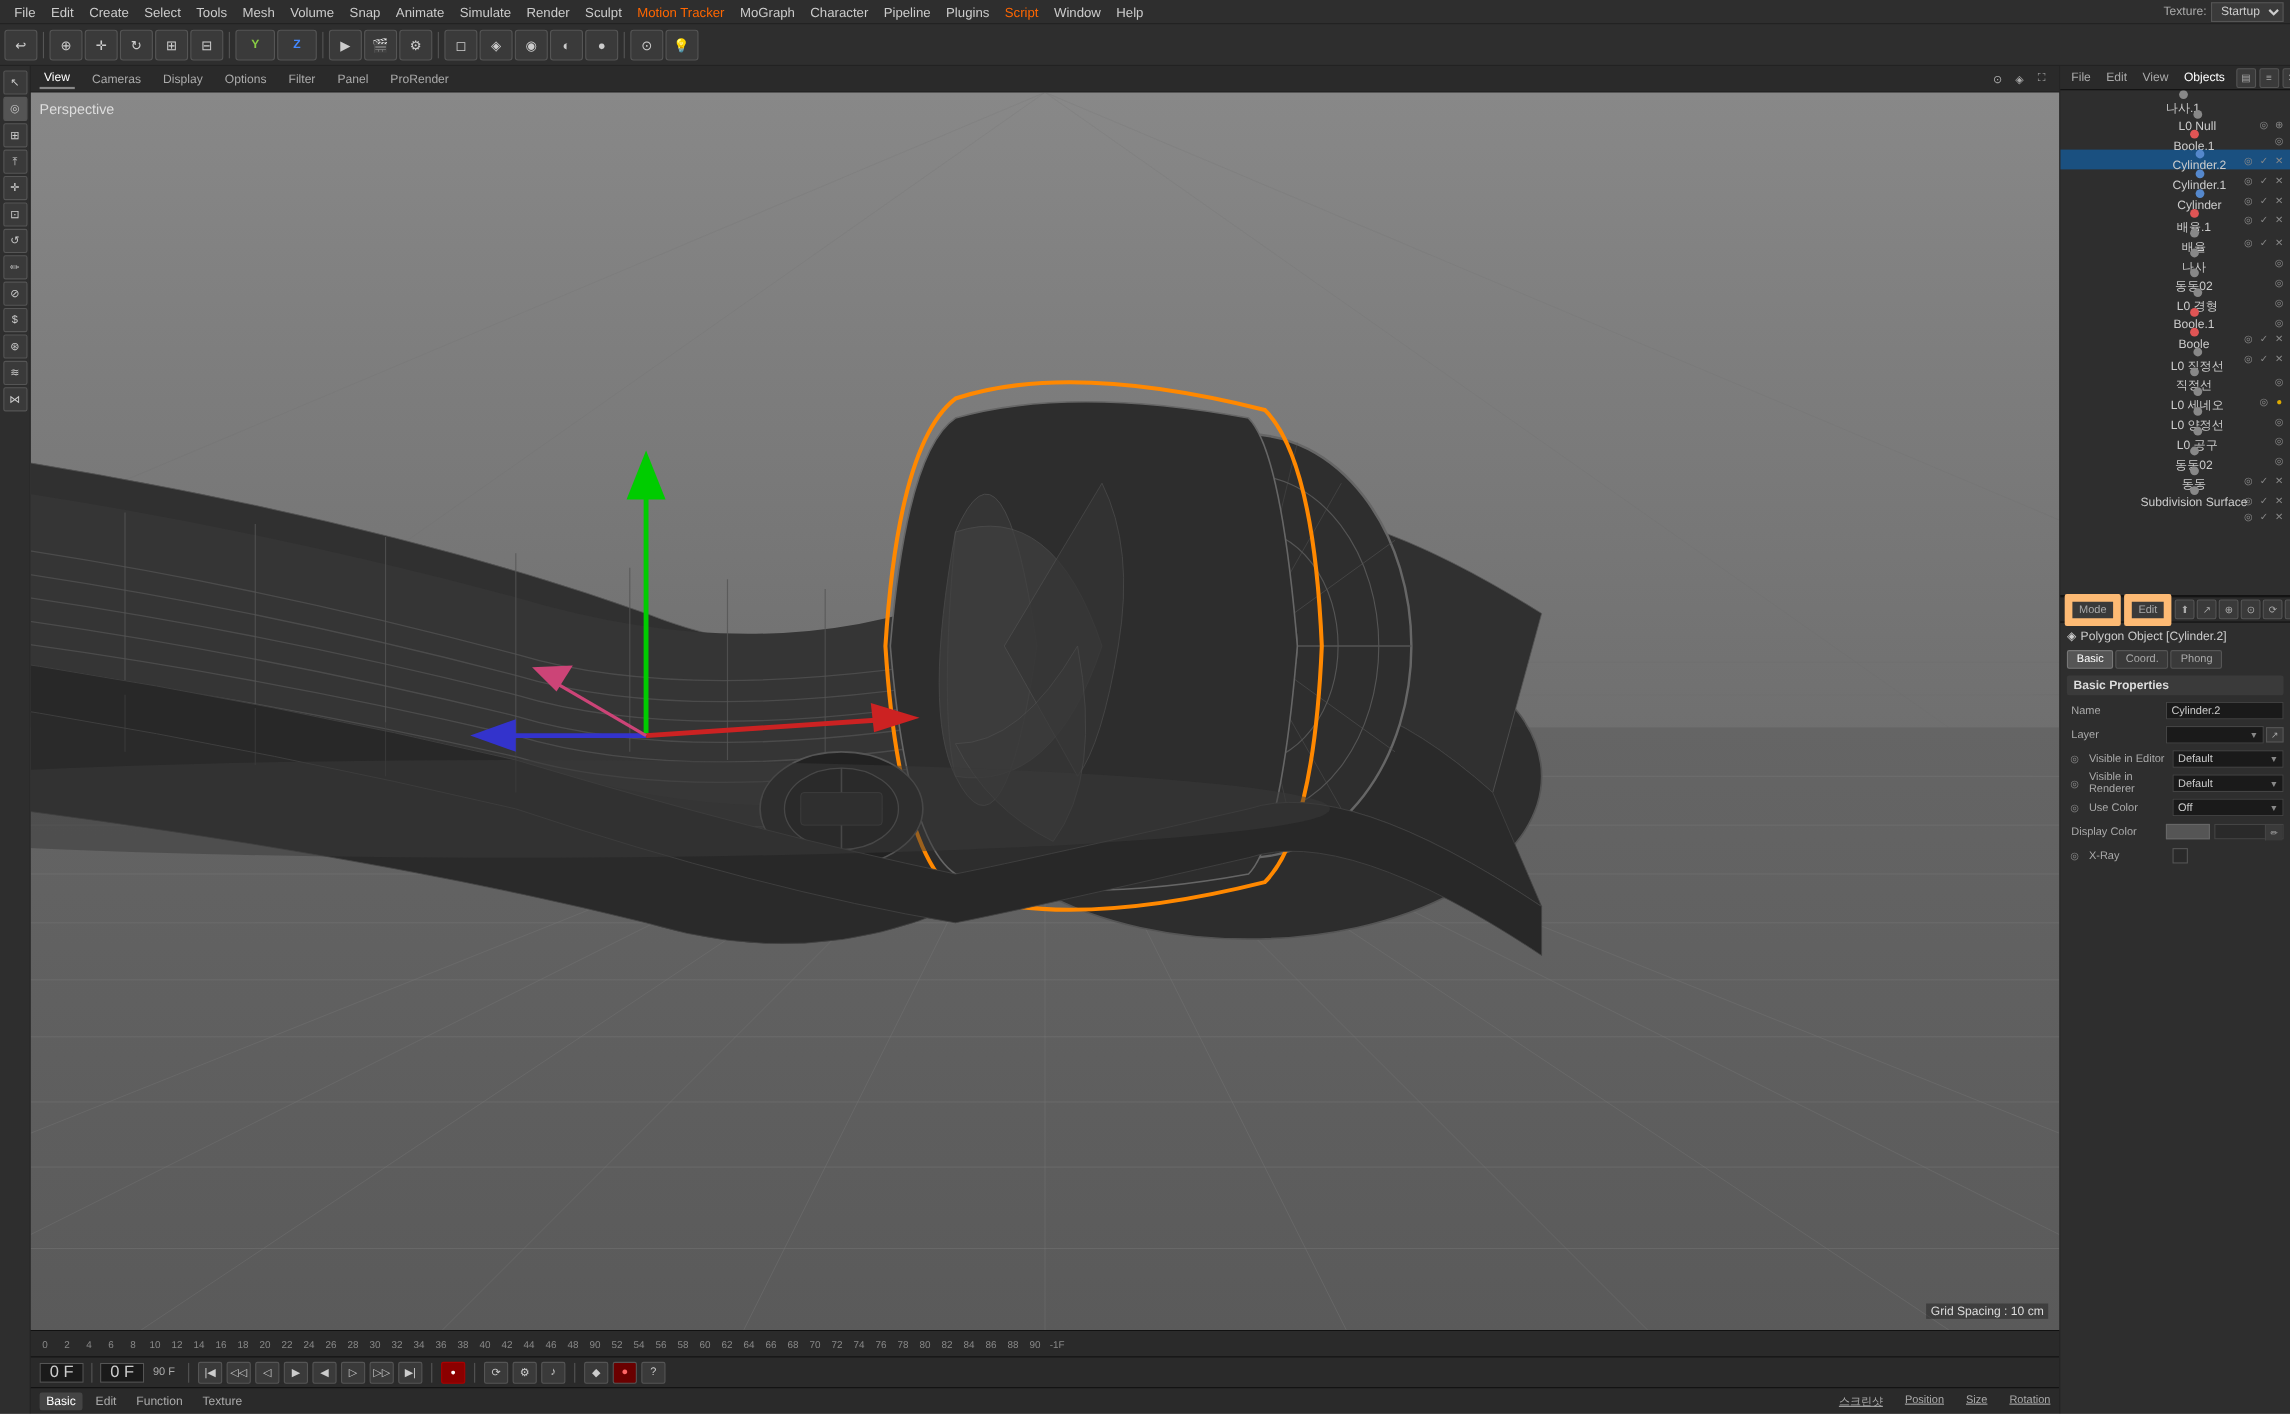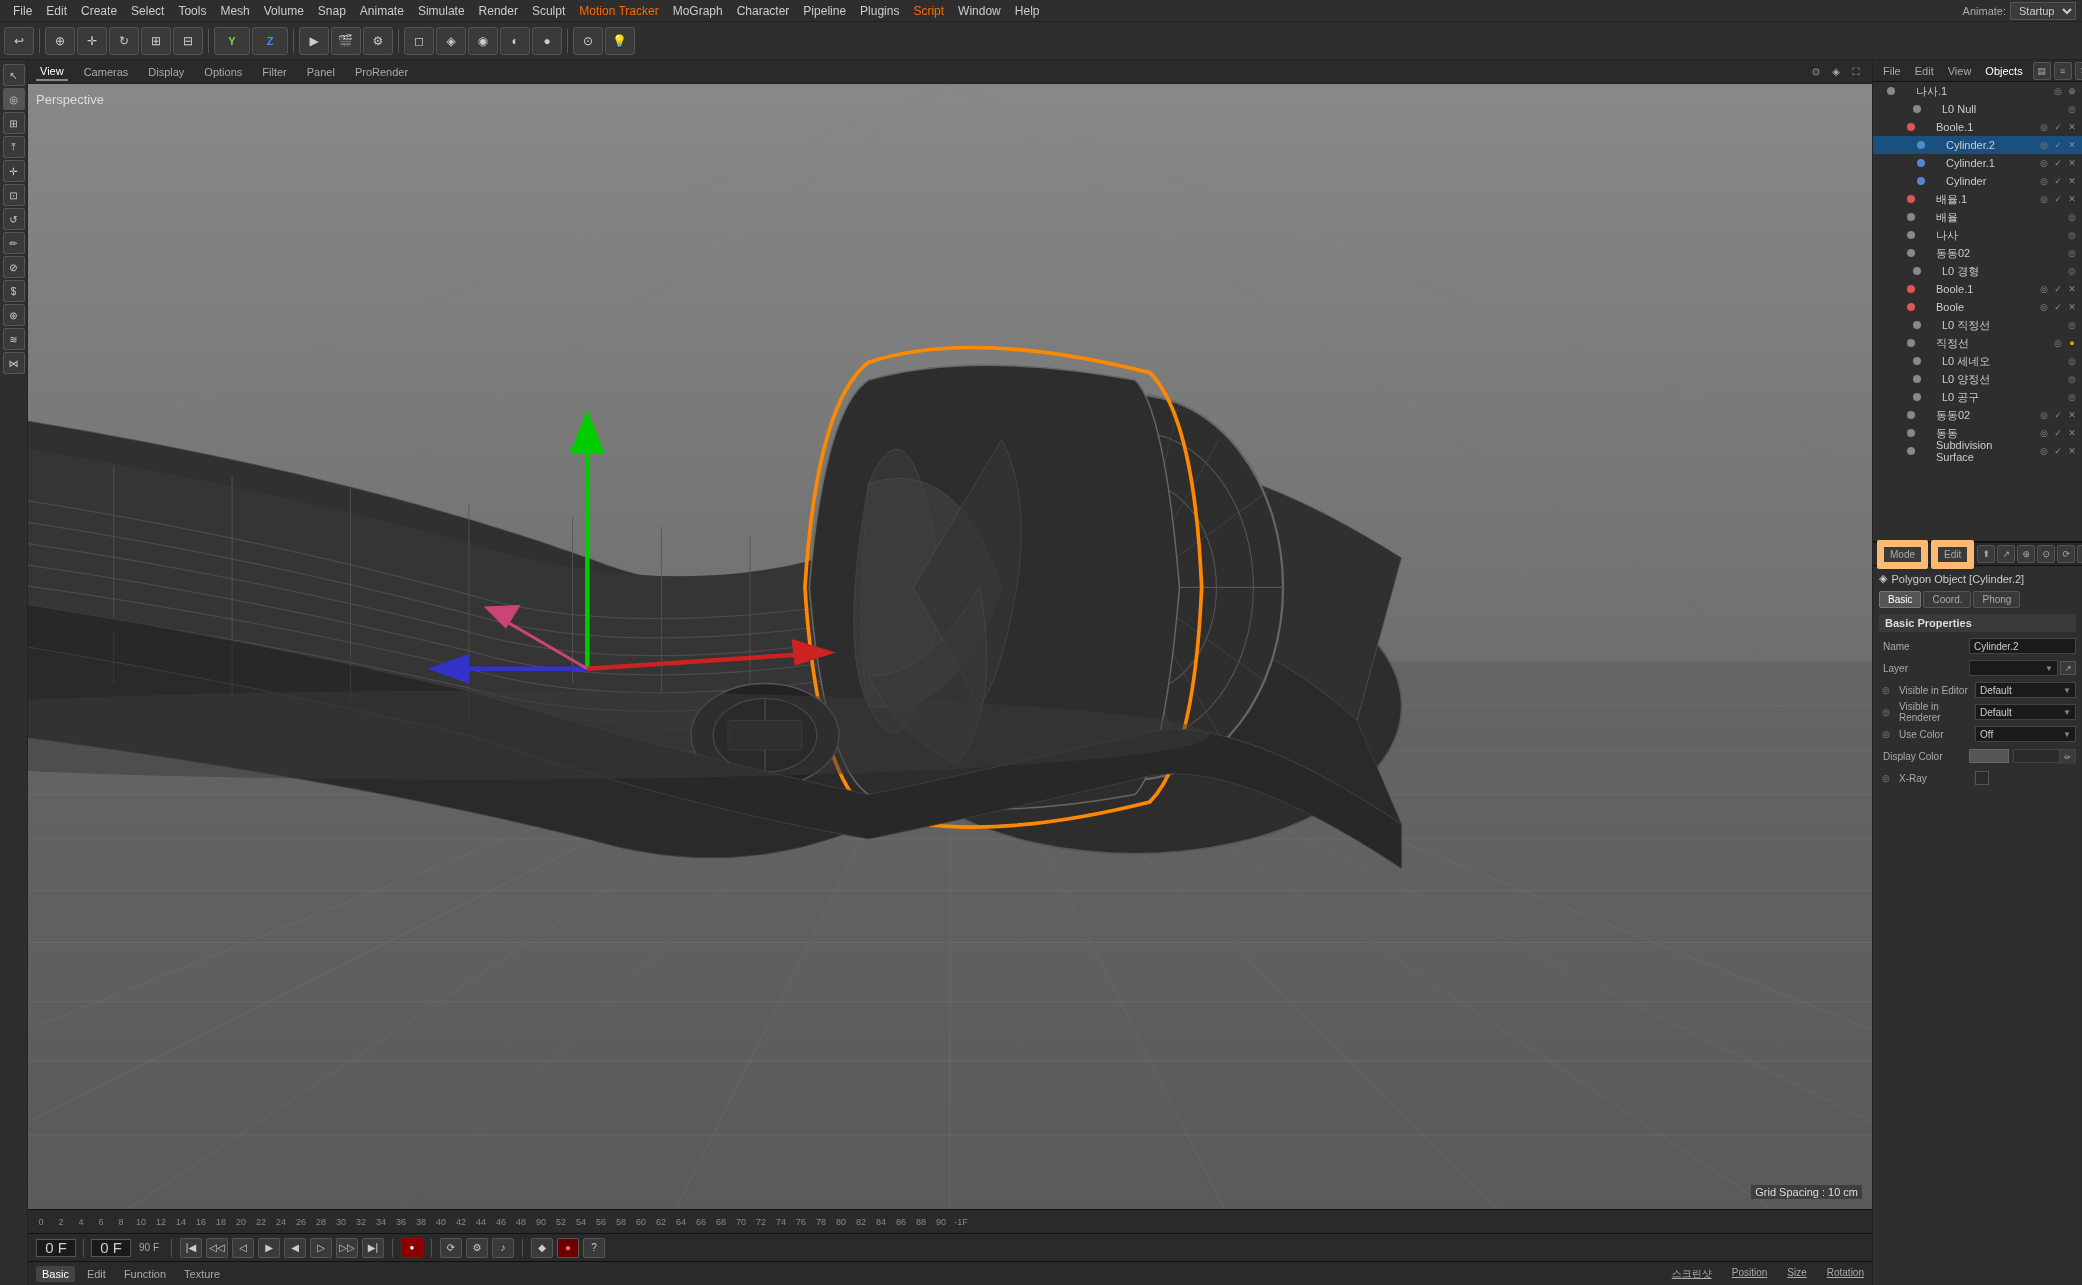--- a/index.html
+++ b/index.html
@@ -324,21 +324,22 @@
       overflow-y: auto;
       border-bottom: 1px solid #111;
     }
     .tree-item {
       height: 18px;
       display: flex;
       align-items: center;
       padding-left: 4px;
       font-size: 11px;
       cursor: pointer;
-      gap: 21px;
+      gap: 1px;
+      flex-direction: column;
     }
     .tree-item.selected { background: #1a5080; }
     .tree-dot {
       width: 8px; height: 8px;
       border-radius: 50%;
       display: inline-block;
       flex-shrink: 0;
     }
     .tree-icons {
       margin-left: auto;
@@ -520,21 +521,21 @@
   <span class="menu-item highlight">Motion Tracker</span>
   <span class="menu-item">MoGraph</span>
   <span class="menu-item">Character</span>
   <span class="menu-item">Pipeline</span>
   <span class="menu-item">Plugins</span>
   <span class="menu-item highlight">Script</span>
   <span class="menu-item">Window</span>
   <span class="menu-item">Help</span>
 
   <div id="layout-area">
-    <span style="color:#aaa;font-size:11px;">Animate:</span>
+    <span style="color:#aaa;font-size:11px;">Texture:</span>
     <select id="layout-dropdown">
       <option>Startup</option>
     </select>
   </div>
 </div>
 
 <div id="toolbar">
   <div class="toolbar-btn" title="Undo">↩</div>
   <div class="toolbar-sep"></div>
   <div class="toolbar-btn" title="Select">⊕</div>

